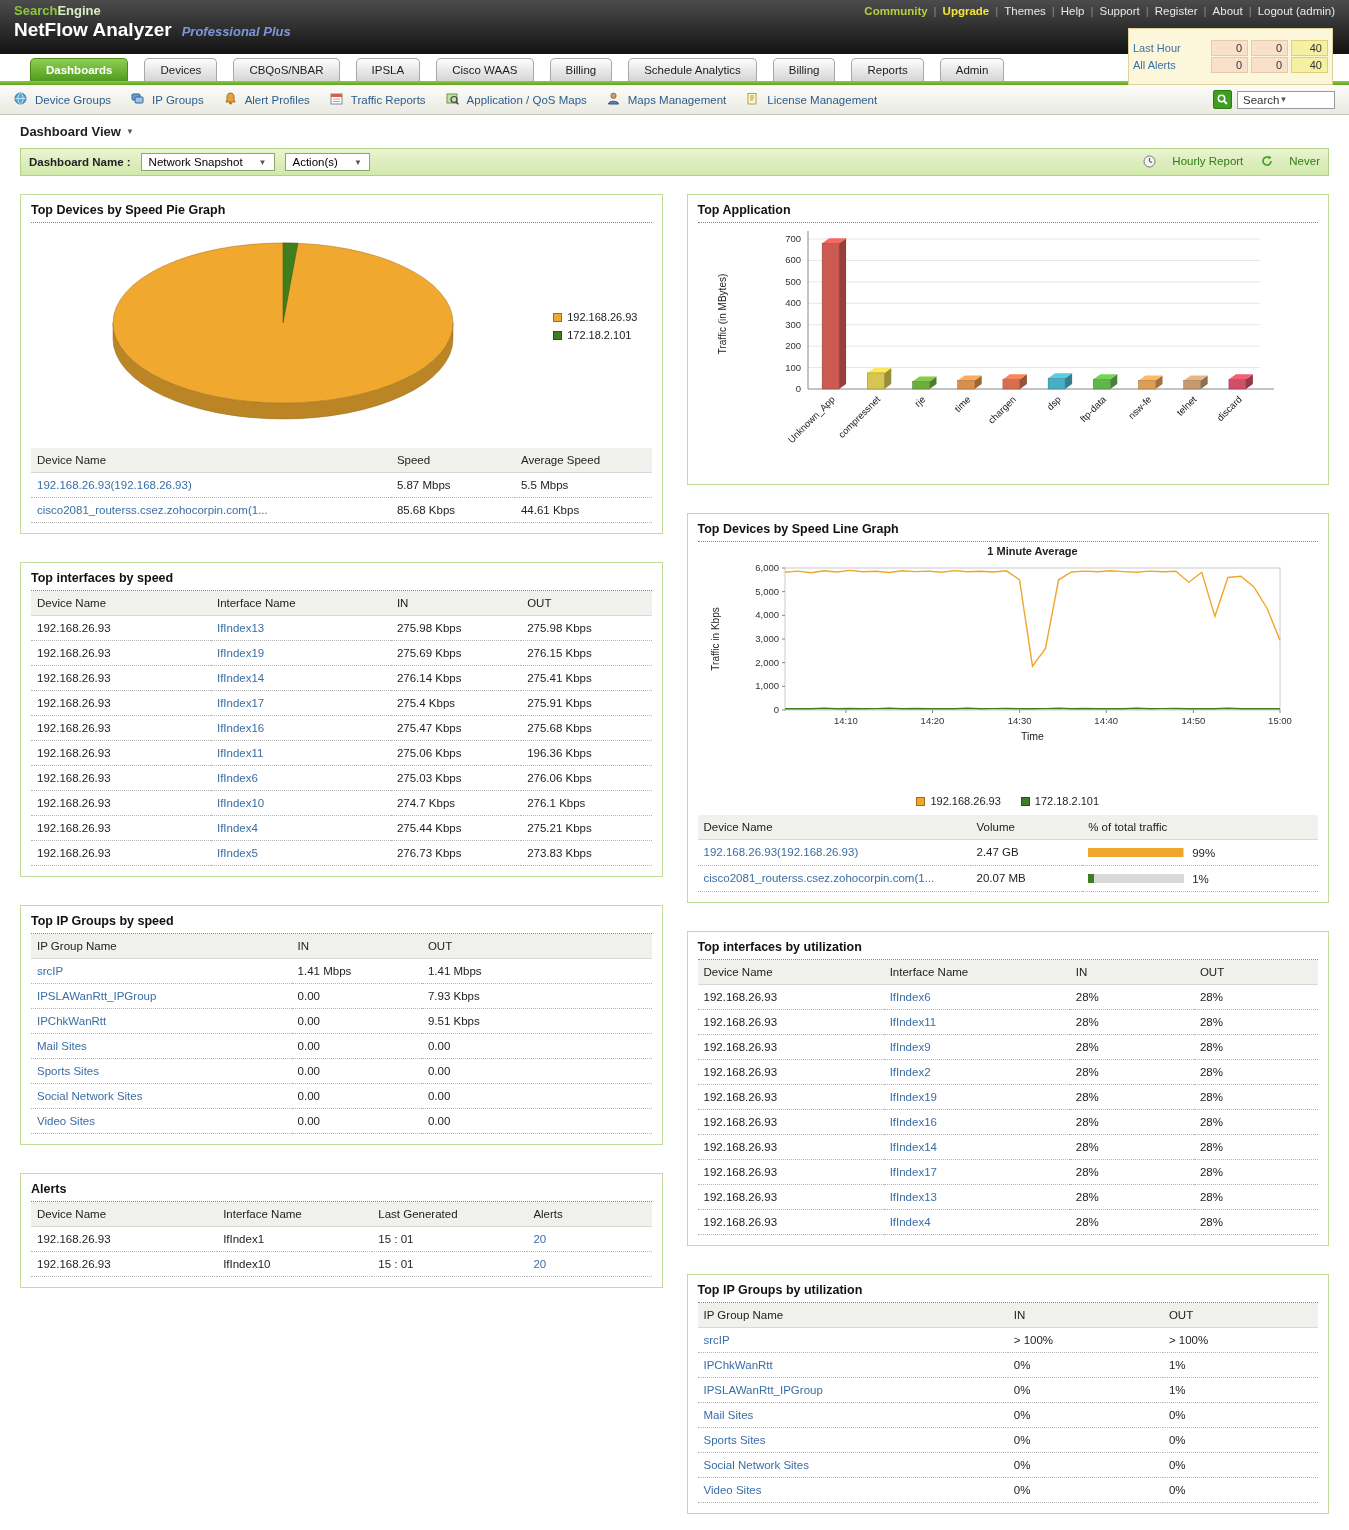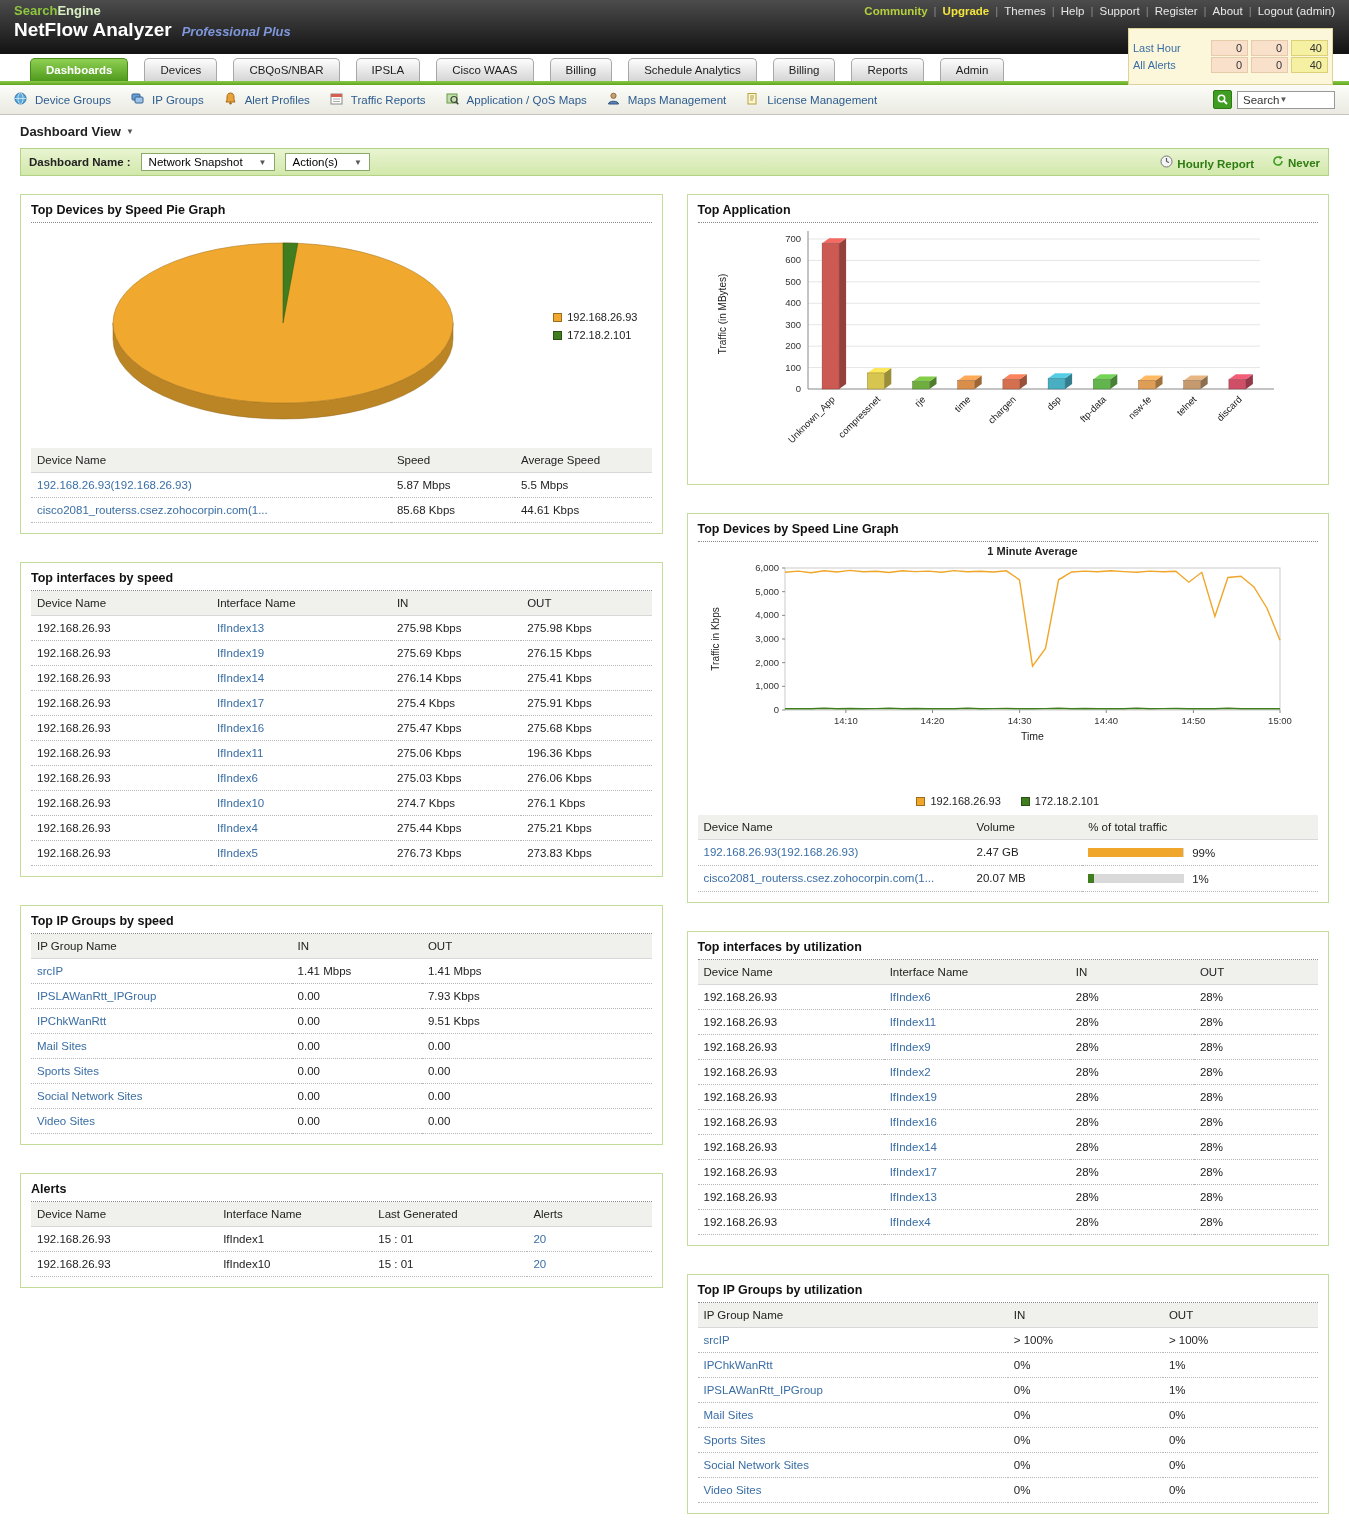--- a/index.html
+++ b/index.html
@@ -42,21 +42,21 @@
   .search-box{width:98px;border:1px solid #999;background:#fff;display:flex;align-items:center;padding:2px 5px;font-size:11.5px;color:#333;cursor:pointer}
   .caret{font-size:8px;color:#555}
 
   
   .dashboard-view-row{padding:9px 20px 7px;font-size:13px;font-weight:bold;color:#222;display:flex;align-items:center;gap:5px}
   .content{padding:0 20px}
   .toolbar{margin:2px 0 18px;background:linear-gradient(#e9f4d1,#d2e8ab);border:1px solid #b4d285;padding:4px 8px;display:flex;align-items:center;gap:10px;font-size:11.5px}
   .tb-label{font-weight:bold;color:#222}
   .tb-select{background:#fff;border:1px solid #8aa86a;padding:2px 7px;display:flex;align-items:center;gap:16px;cursor:pointer}
   .tb-right{margin-left:auto;display:flex;gap:18px;align-items:center}
-  .tb-link{color:#2f7d12;font-weight:bold;display:flex;gap:4px;align-items:flex-end;cursor:pointer}
+  .tb-link{color:#2f7d12;font-weight:normal;display:flex;gap:16px;align-items:flex-start;cursor:pointer}
 
   .columns{display:flex;gap:24px;align-items:flex-start}
   .col{flex:1;min-width:0}
   .panel{border:1px solid #c3dc99;background:#fff;padding:8px 10px 10px;margin-bottom:28px}
   .panel-title{font-size:12.5px;font-weight:bold;color:#111;padding-bottom:5px;border-bottom:1px dotted #888}
 
   
   .tbl{width:100%;border-collapse:collapse;font-size:11.5px}
   .tbl th{background:#f0f0ec;font-weight:normal;color:#222;padding:6px;border-bottom:1px solid #d8d8d8;text-align:left}
   .tbl td{padding:6px;border-bottom:1px dotted #b5b5b5;color:#222}

